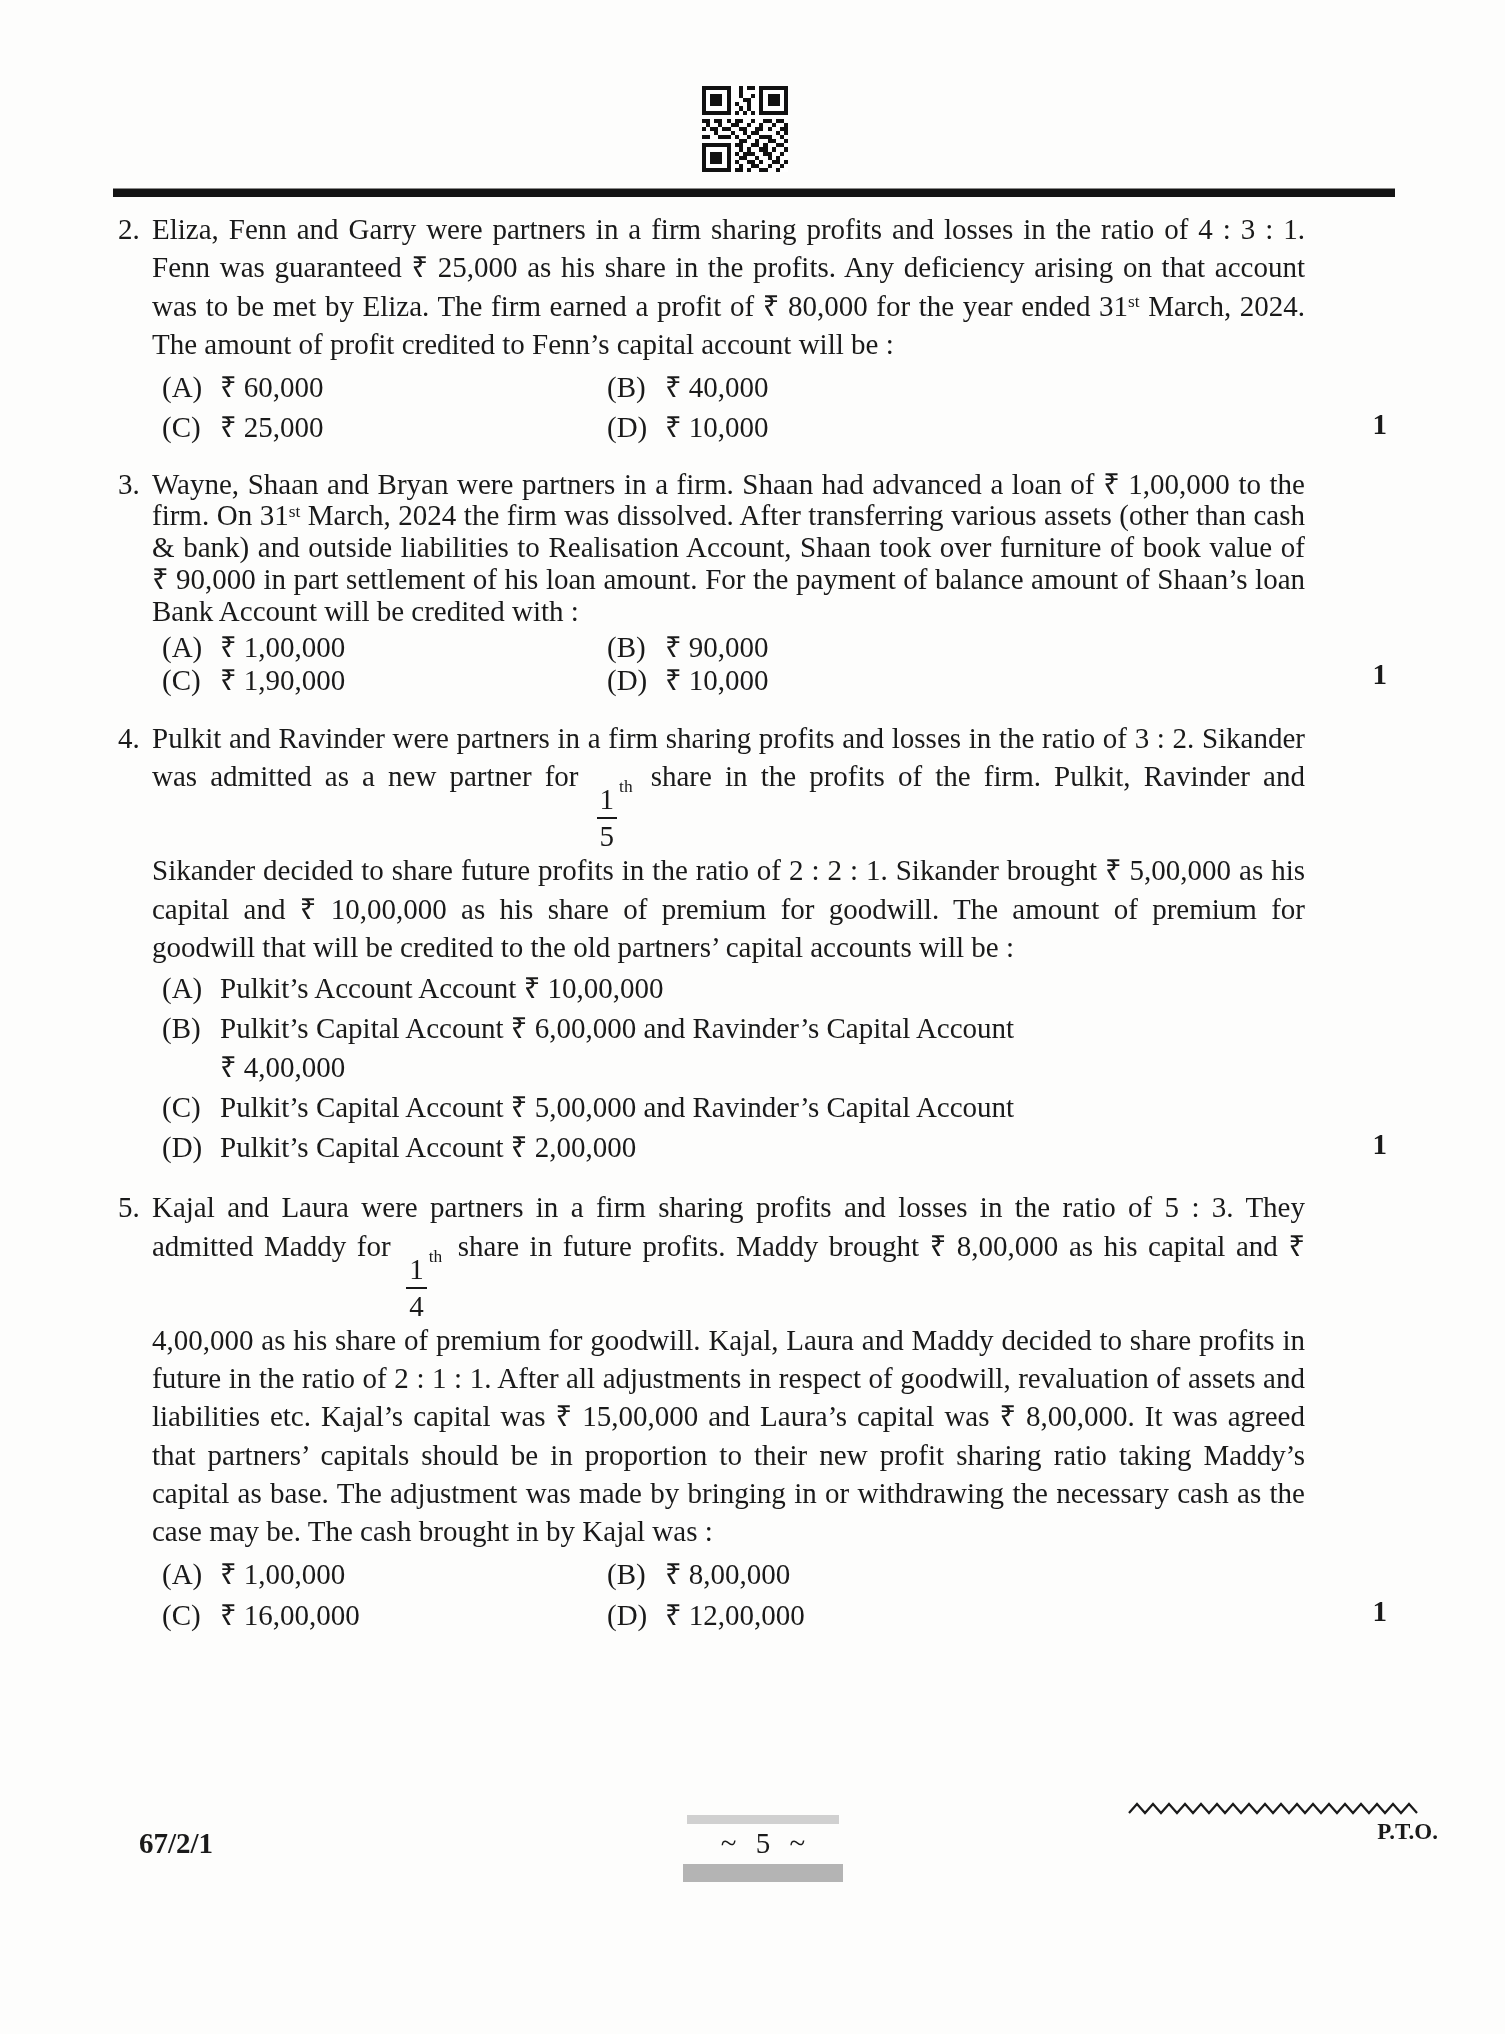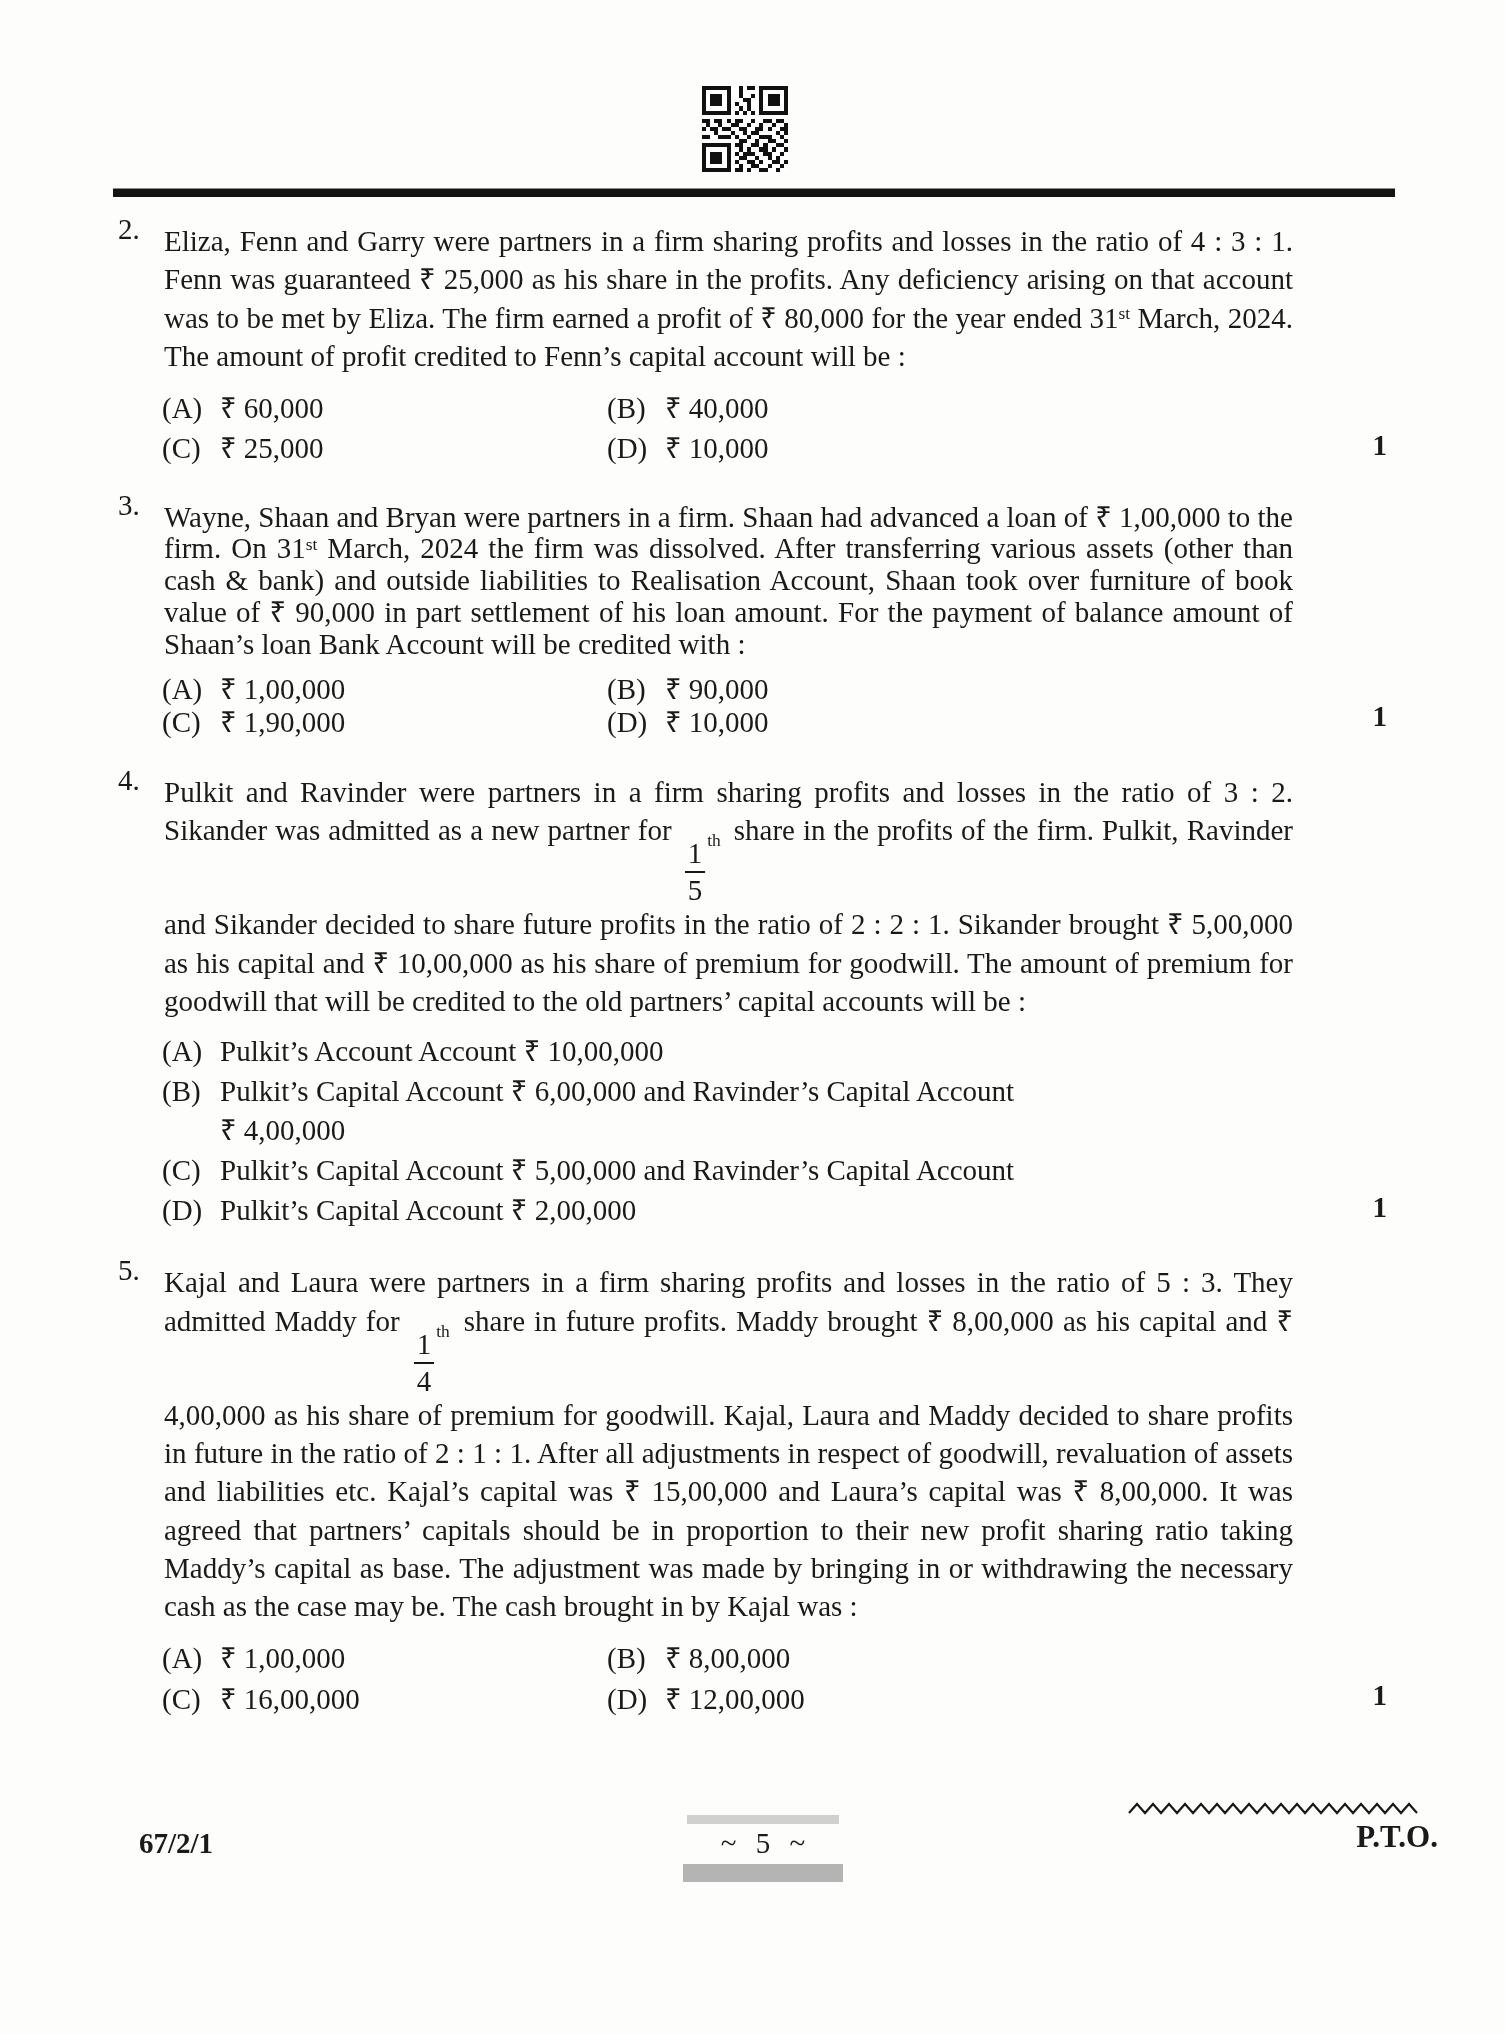--- a/index.html
+++ b/index.html
@@ -19,21 +19,21 @@
   .qr-wrap{display:flex;justify-content:center;padding-top:86px;}
   .qr-wrap svg{width:86px;height:86px;}
   .top-rule{height:8px;background:#141414;margin:16px 0 0 18px;border-top:1px solid #8a8a8a;}
   
   .question{display:grid;grid-template-columns:57px 1fr 90px;align-items:start;}
   .q2{margin-top:13px;}
   .q3{margin-top:22px;}
   .q4{margin-top:22px;}
   .q5{margin-top:22px;}
   .q-num{padding-left:23px;line-height:1.32;}
-  .q-body{margin:12px;text-align:justify;line-height:1.32;}
+  .q-body{margin:0;text-align:justify;line-height:1.32;}
   .tight .q-body, .tight .q-num{line-height:1.1;}
   .tight .opt-row{line-height:1.1;margin-top:1px;}
   sup.sup{font-size:0.6em;vertical-align:baseline;position:relative;top:-0.5em;}
   
   .frac{display:inline-flex;align-items:flex-start;line-height:1;vertical-align:-0.8em;margin:0 5px;}
   .frac-col{display:inline-flex;flex-direction:column;align-items:center;}
   .frac-num{padding:0 3px 3px;}
   .frac-den{border-top:2.5px solid #181818;padding:3px 3px 0;}
   .frac-sup{font-size:0.6em;transform:translateY(-0.4em);margin-left:2px;}
   
@@ -46,21 +46,21 @@
   .q-marks{align-self:end;text-align:right;font-weight:bold;padding:0 8px 3px 0;line-height:1.3;}
   
   .footer{position:absolute;left:0;right:0;top:1795px;height:120px;margin-left:21px;}
   .footer-code{position:absolute;left:118px;top:32px;font-weight:bold;font-size:29px;}
   .footer-center{position:absolute;left:0;right:0;top:20px;display:flex;flex-direction:column;align-items:center;}
   .bar-light{width:152px;height:9px;background:#d0d0d0;}
   .page-num{font-size:29px;margin:3px 0 4px;word-spacing:12px;}
   .bar-dark{width:160px;height:18px;background:#b4b4b4;}
   .footer-right{position:absolute;right:67px;top:6px;width:320px;text-align:right;}
   .zigzag{display:block;margin-bottom:4px;}
-  .pto{font-weight:bold;font-size:31px;}
+  .pto{font-weight:bold;font-size:23px;}
 </style>
 </head>
 <body>
 
 <div class="page">
 
   <div class="qr-wrap">
     <svg viewBox="0 0 21 21" shape-rendering="crispEdges">
       <rect width="21" height="21" fill="#ffffff"></rect>
       <path fill="#111" d="M0 0h7v7H0z"></path>

